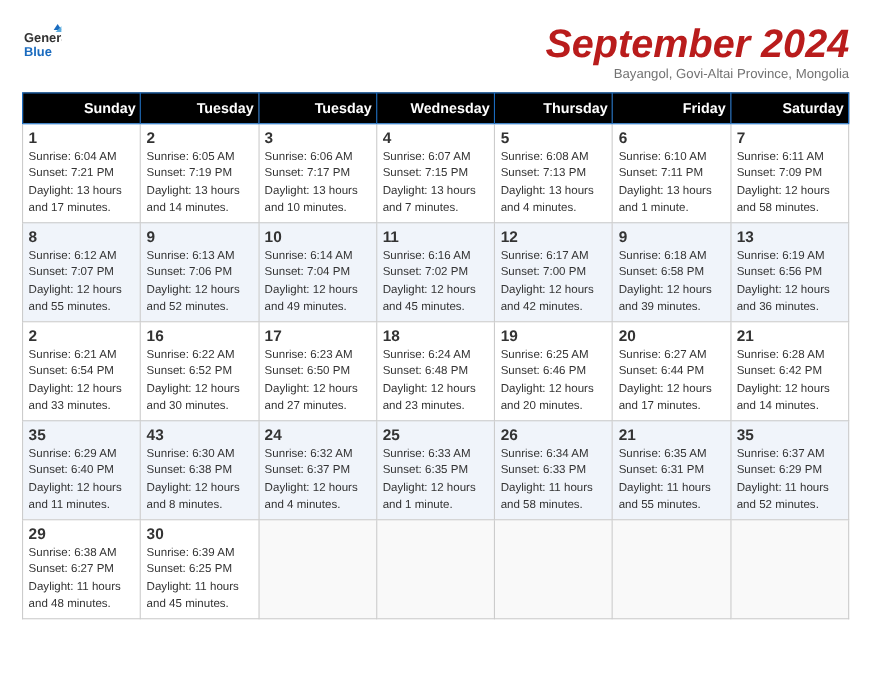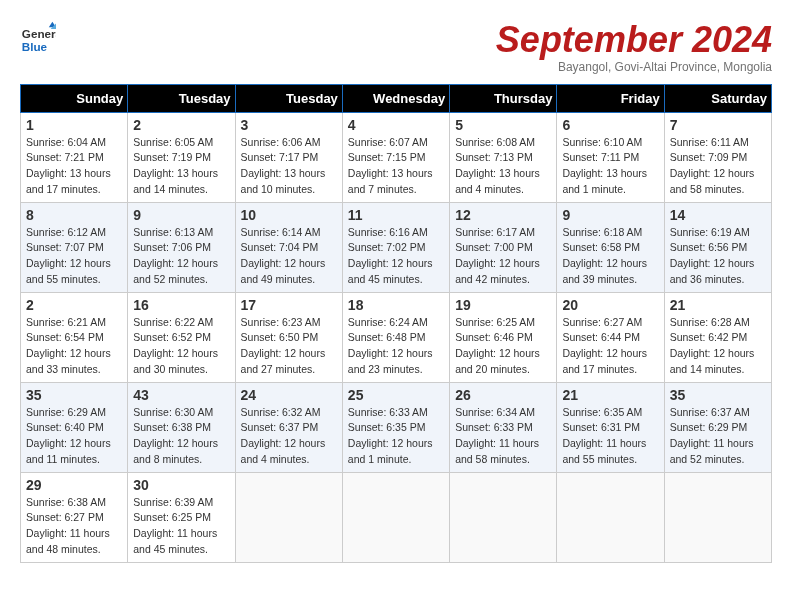--- a/index.html
+++ b/index.html
@@ -159,21 +159,21 @@
         </td>
         <td>
           <span class="day-num">12</span>
           <div class="day-detail">Sunrise: 6:17 AM<br>Sunset: 7:00 PM<br>Daylight: 12 hours and 42 minutes.</div>
         </td>
         <td>
           <span class="day-num">9</span>
           <div class="day-detail">Sunrise: 6:18 AM<br>Sunset: 6:58 PM<br>Daylight: 12 hours and 39 minutes.</div>
         </td>
         <td>
-          <span class="day-num">14</span>
+          <span class="day-num">13</span>
           <div class="day-detail">Sunrise: 6:19 AM<br>Sunset: 6:56 PM<br>Daylight: 12 hours and 36 minutes.</div>
         </td>
       </tr>
       <tr>
         <td>
           <span class="day-num">2</span>
           <div class="day-detail">Sunrise: 6:21 AM<br>Sunset: 6:54 PM<br>Daylight: 12 hours and 33 minutes.</div>
         </td>
         <td>
           <span class="day-num">16</span>

